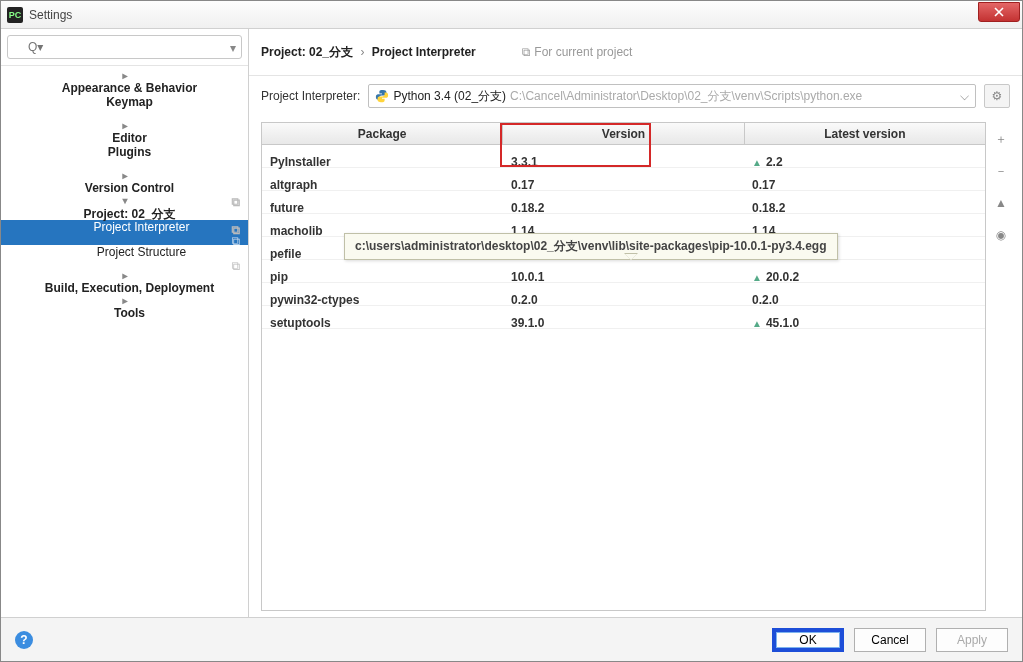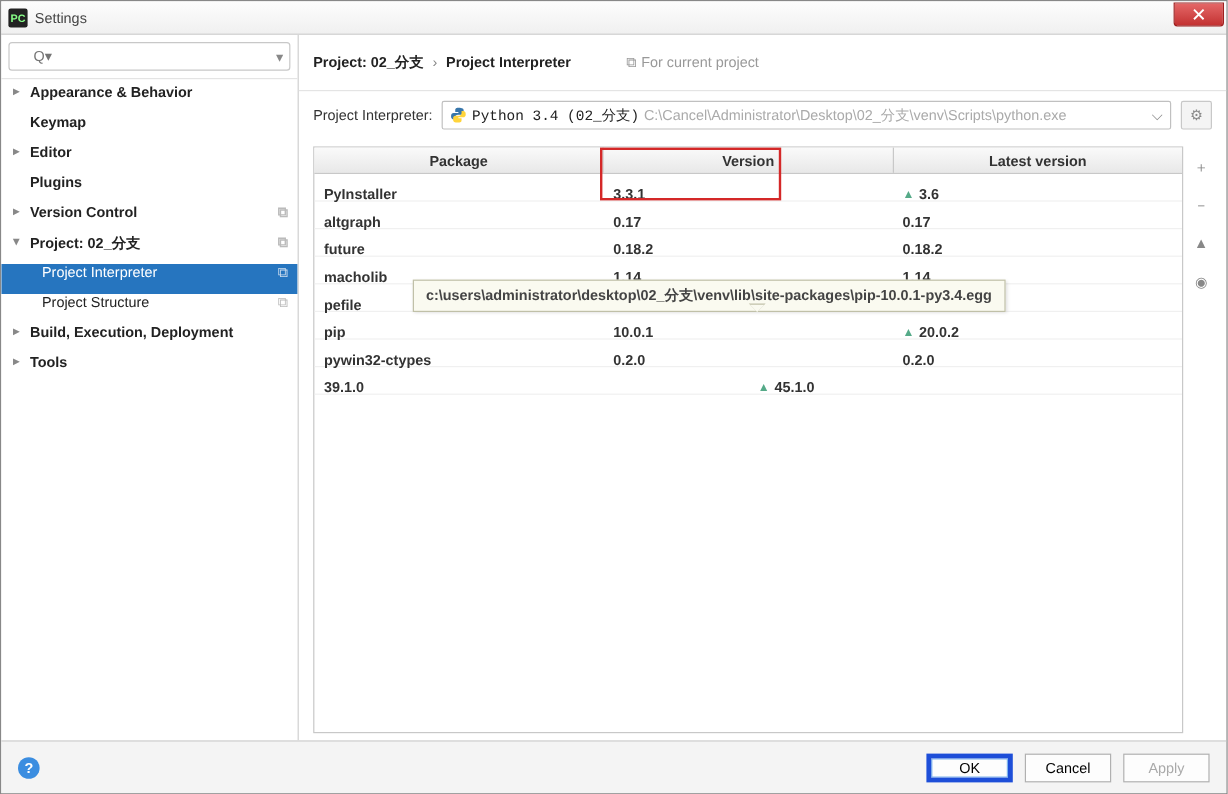--- a/index.html
+++ b/index.html
@@ -11,41 +11,41 @@
 .close-btn { position: absolute; right: 2px; top: 1px; width: 42px; height: 20px; background: linear-gradient(#e46767,#c33232); border: 1px solid #a02020; border-radius: 0 0 3px 3px; display: flex; align-items: center; justify-content: center; color: #fff; font-weight: bold; }
 
 .main { flex: 1; display: flex; background: #fff; }
 .sidebar { width: 248px; border-right: 1px solid #d0d0d0; display: flex; flex-direction: column; }
 .search-wrap { padding: 6px; border-bottom: 1px solid #e4e4e4; }
 .search-input { width: 100%; height: 24px; border: 1px solid #c8c8c8; border-radius: 3px; padding: 0 22px 0 20px; color: #999; background: #fff; position: relative; }
 .search-box { position: relative; }
 .search-box .mag { position: absolute; left: 6px; top: 5px; color: #888; font-size: 12px; }
 .search-box .chev { position: absolute; right: 6px; top: 6px; color: #888; }
 .tree { flex: 1; overflow: auto; padding-top: 4px; }
-.tree-item { display: flex; height: 25px; padding-left: 10px; cursor: default; color: #222; }
+.tree-item { display: flex; align-items: center; height: 25px; padding-left: 10px; cursor: default; color: #222; flex-direction: column; }
 .tree-item.bold { font-weight: bold; }
 .tree-item.child { padding-left: 34px; font-weight: normal; }
 .tree-item.selected { background: #2675bf; color: #fff; }
 .tree-item.selected .copy-icon { color: #cde; }
 .arrow { width: 14px; color: #888; font-size: 10px; }
 .arrow.open::before { content: "▾"; }
 .arrow.closed::before { content: "▸"; }
 .arrow.none::before { content: ""; }
 .copy-icon { margin-left: auto; margin-right: 8px; color: #bbb; font-size: 12px; }
 
 .content { flex: 1; display: flex; flex-direction: column; }
 .header-row { display: flex; align-items: center; height: 47px; padding: 0 12px; border-bottom: 1px solid #e4e4e4; gap: 6px; }
 .breadcrumb { font-weight: bold; color: #222; }
 .breadcrumb .sep { color: #888; font-weight: normal; margin: 0 4px; }
 .for-proj { color: #999; margin-left: 40px; display: flex; align-items: center; gap: 4px; }
 .interp-row { display: flex; align-items: center; height: 40px; padding: 0 12px; gap: 8px; }
 .interp-label { color: #333; }
 .interp-combo { flex: 1; height: 24px; border: 1px solid #c0c0c0; border-radius: 2px; background: #fff; display: flex; align-items: center; padding: 0 20px 0 6px; position: relative; overflow: hidden; }
 .py-icon { width: 14px; height: 14px; margin-right: 4px; }
-.interp-name { color: #222; white-space: nowrap; font-family: Liberation Mono, monospace; }
+.interp-name { color: #222; white-space: nowrap; }
 .interp-path { color: #aaa; margin-left: 4px; white-space: nowrap; }
 .combo-chev { position: absolute; right: 6px; color: #888; }
 .gear-btn { width: 26px; height: 24px; border: 1px solid #c8c8c8; background: #f4f4f4; display: flex; align-items: center; justify-content: center; color: #888; border-radius: 2px; }
 .table-area { flex: 1; display: flex; padding: 6px 6px 6px 12px; position: relative; }
 .table-wrap { flex: 1; border: 1px solid #c8c8c8; background: #fff; display: flex; flex-direction: column; position: relative; font-weight: bold; }
 .thead { display: flex; height: 22px; background: linear-gradient(#fafafa,#e8e8e8); border-bottom: 1px solid #c8c8c8; }
 .th { flex: 1; border-right: 1px solid #c8c8c8; display: flex; align-items: center; justify-content: center; color: #333; }
 .th:last-child { border-right: none; }
 .tbody { flex: 1; overflow: auto; }
 .tr { display: flex; height: 23px; border-bottom: 1px solid #f0f0f0; align-items: center; }
@@ -171,21 +171,21 @@
           <div class="th">Package</div>
           <div class="th">Version</div>
           <div class="th">Latest version</div>
         </div>
         <div class="tbody" id="tbody">
             <div class="tr">
               <div class="td">PyInstaller</div>
               <div class="td">3.3.1</div>
               <div class="td">
                 <span class="up-tri">▲</span>
-                <span>3.6</span>
+                <span>2.2</span>
               </div>
             </div>
             <div class="tr">
               <div class="td">altgraph</div>
               <div class="td">0.17</div>
               <div class="td">
                 <span>0.17</span>
               </div>
             </div>
             <div class="tr">
@@ -218,20 +218,21 @@
               </div>
             </div>
             <div class="tr">
               <div class="td">pywin32-ctypes</div>
               <div class="td">0.2.0</div>
               <div class="td">
                 <span>0.2.0</span>
               </div>
             </div>
             <div class="tr">
+              <div class="td">setuptools</div>
               <div class="td">39.1.0</div>
               <div class="td">
                 <span class="up-tri">▲</span>
                 <span>45.1.0</span>
               </div>
             </div>
           </div>
         <div class="highlight-box" style="left:238px; top:0px; width:151px; height:44px;"></div>
         <div class="tooltip" style="left:82px; top:110px;">
           <span>c:\users\administrator\desktop\02_分支\venv\lib\site-packages\pip-10.0.1-py3.4.egg</span>

